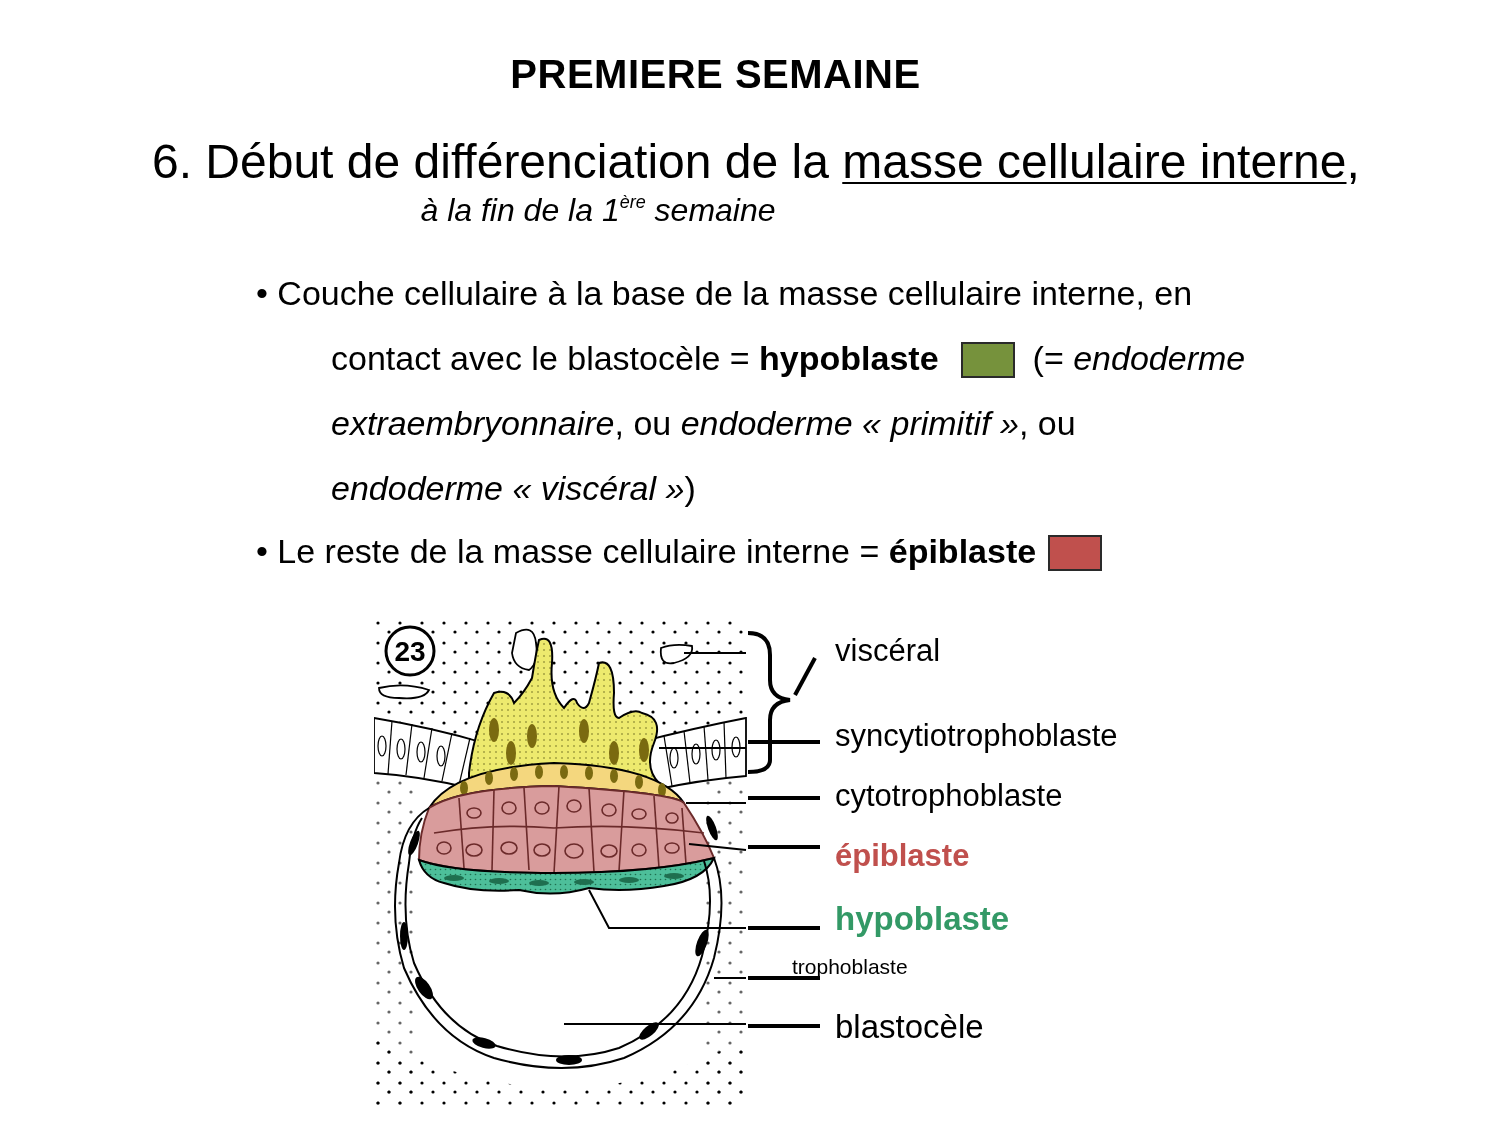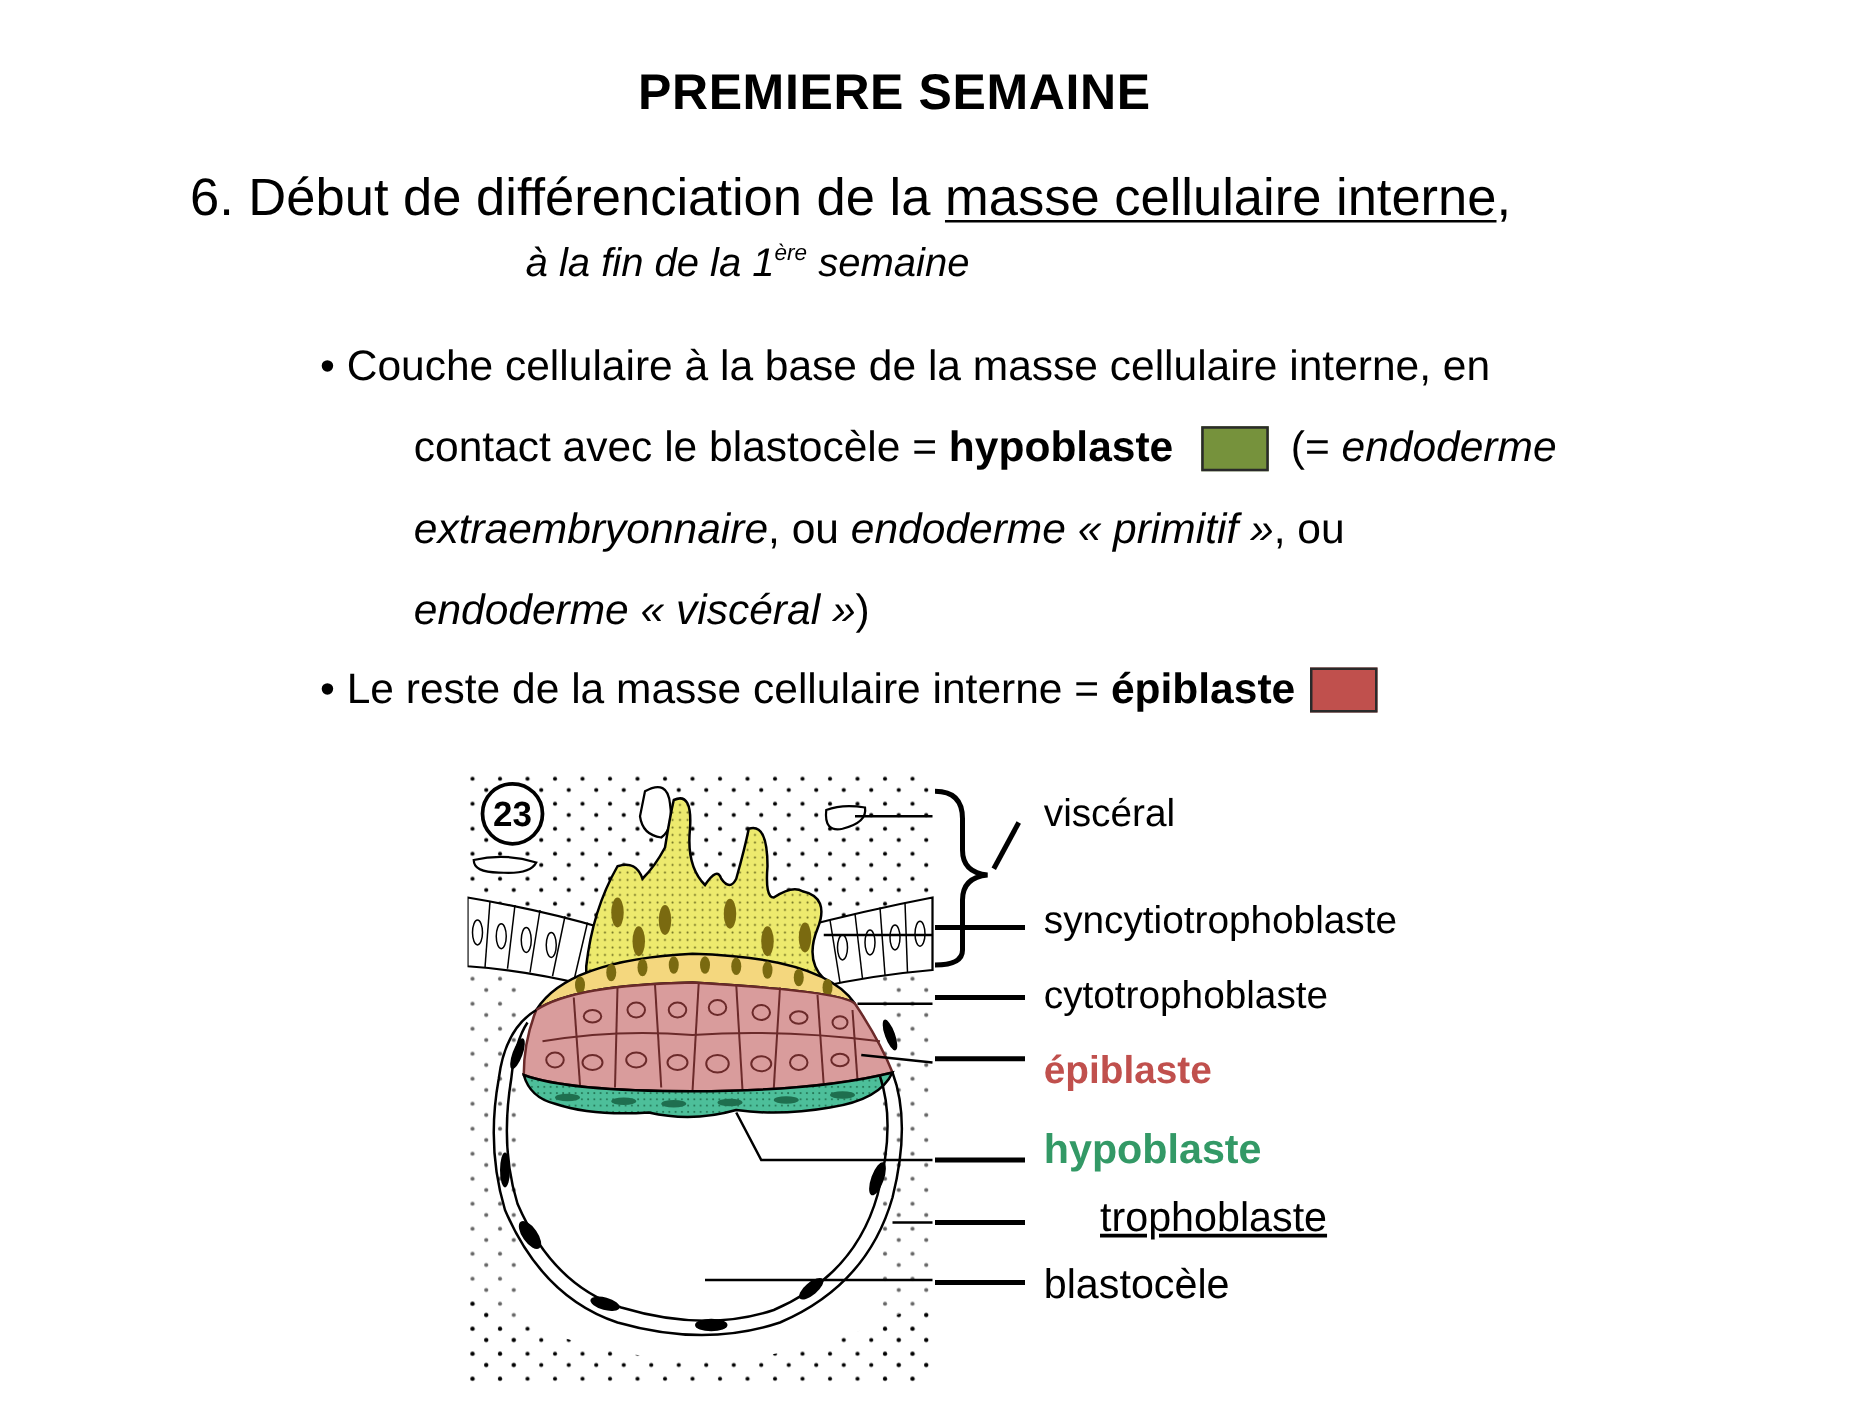--- a/index.html
+++ b/index.html
@@ -1,20 +1,20 @@
 <!DOCTYPE html>
 <html><head>
   <meta charset="utf-8">
   <style>
     html, body { margin: 0; padding: 0; background: #ffffff; }
     body { width: 1500px; height: 1125px; position: relative; overflow: hidden;
            font-family: "Liberation Sans", "DejaVu Sans", sans-serif; color: #000; }
     .abs { position: absolute; white-space: nowrap; }
     .title { left: 0; width: 1431px; text-align: center; top: 52px; font-size: 40px; font-weight: bold; letter-spacing: 0.5px; }
-    .subtitle { left: 152px; top: 134px; font-size: 42px; }
+    .subtitle { left: 152px; top: 134px; font-size: 48px; }
     .subtitle u { text-decoration: underline; text-underline-offset: 4px; text-decoration-thickness: 2px; }
     .subtitle2 { left: 0; width: 1196px; text-align: center; top: 192px; font-size: 32px; font-style: italic; padding-left: 0; }
     .subtitle2 sup { font-size: 18px; vertical-align: 13px; }
     .line { font-size: 34px; }
     .l1 { left: 256px; top: 274px; }
     .l2 { left: 331px; top: 339px; }
     .l3 { left: 331px; top: 404px; }
     .l4 { left: 331px; top: 469px; }
     .l5 { left: 256px; top: 532px; }
     .swatch { display: inline-block; width: 54px; height: 36px; border: 2px solid #2a2a2a; vertical-align: -8px; box-sizing: border-box; }
@@ -195,14 +195,14 @@
     <line x1="8" y1="358" x2="80" y2="358"></line>
     <line x1="8" y1="406" x2="80" y2="406"></line>
   </g>
 </svg>
 
 <div class="lbl" style="left:835px; top:633px;">viscéral</div>
 <div class="lbl" style="left:835px; top:718px;">syncytiotrophoblaste</div>
 <div class="lbl" style="left:835px; top:778px;">cytotrophoblaste</div>
 <div class="lbl bold" id="lblEpi" style="left: 835px; top: 838px; color: rgb(192, 80, 77);">épiblaste</div>
 <div class="lbl bold" id="lblHypo" style="left: 835px; top: 900px; font-size: 33px; color: rgb(51, 153, 102);">hypoblaste</div>
-<div class="lbl" style="left:880px; top:955px; font-size:33px;text-decoration:underline;">trophoblaste</div>
+<div class="lbl" style="left:792px; top:955px; font-size:21px;">trophoblaste</div>
 <div class="lbl" style="left:835px; top:1008px; font-size:33px;">blastocèle</div>
 
 </body></html>

